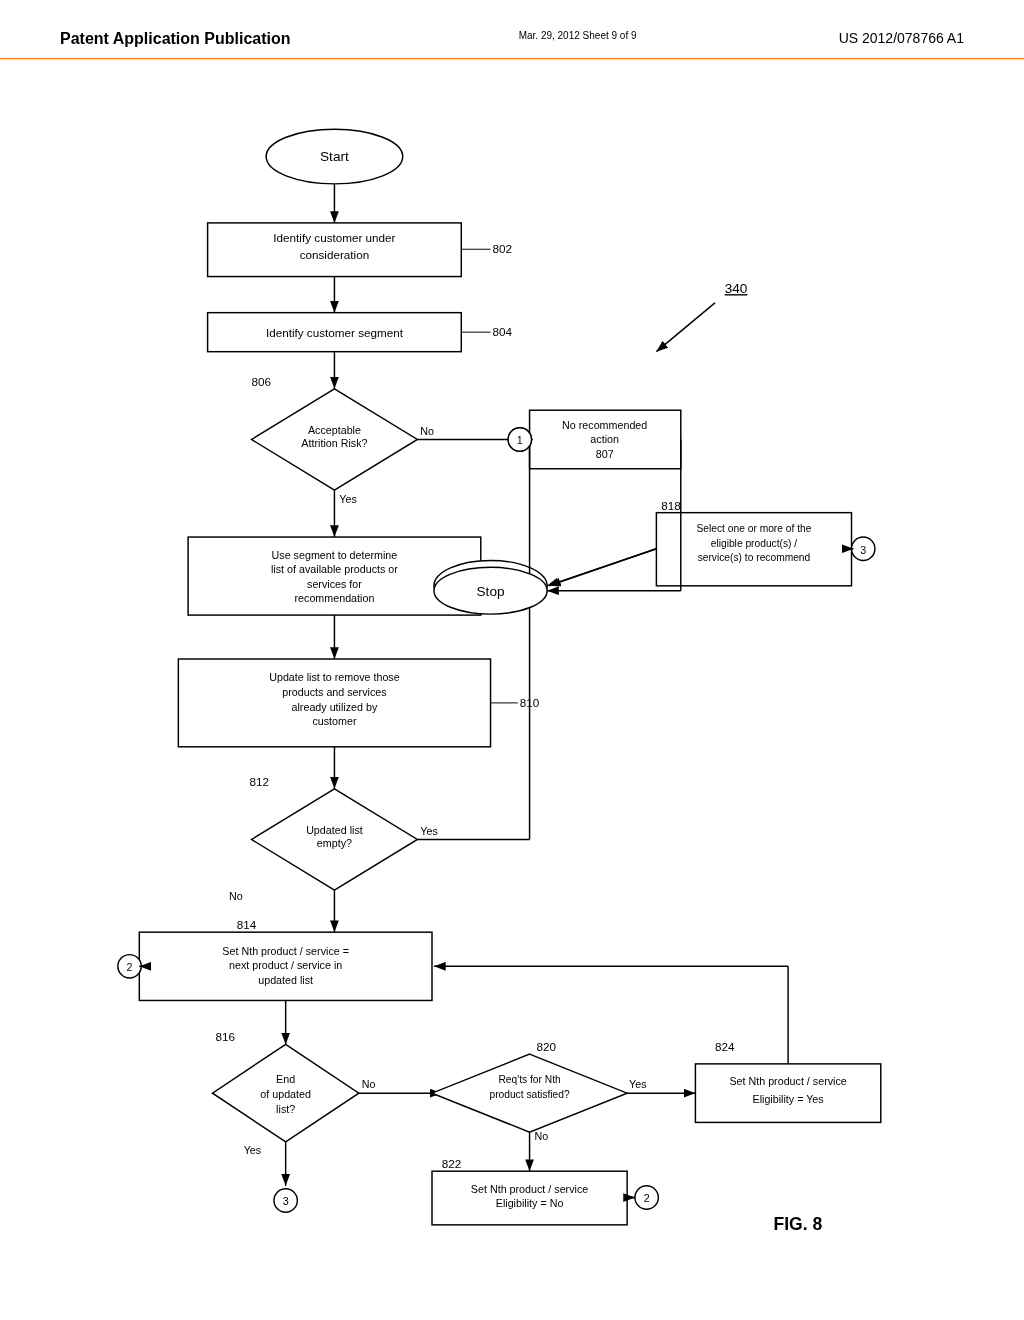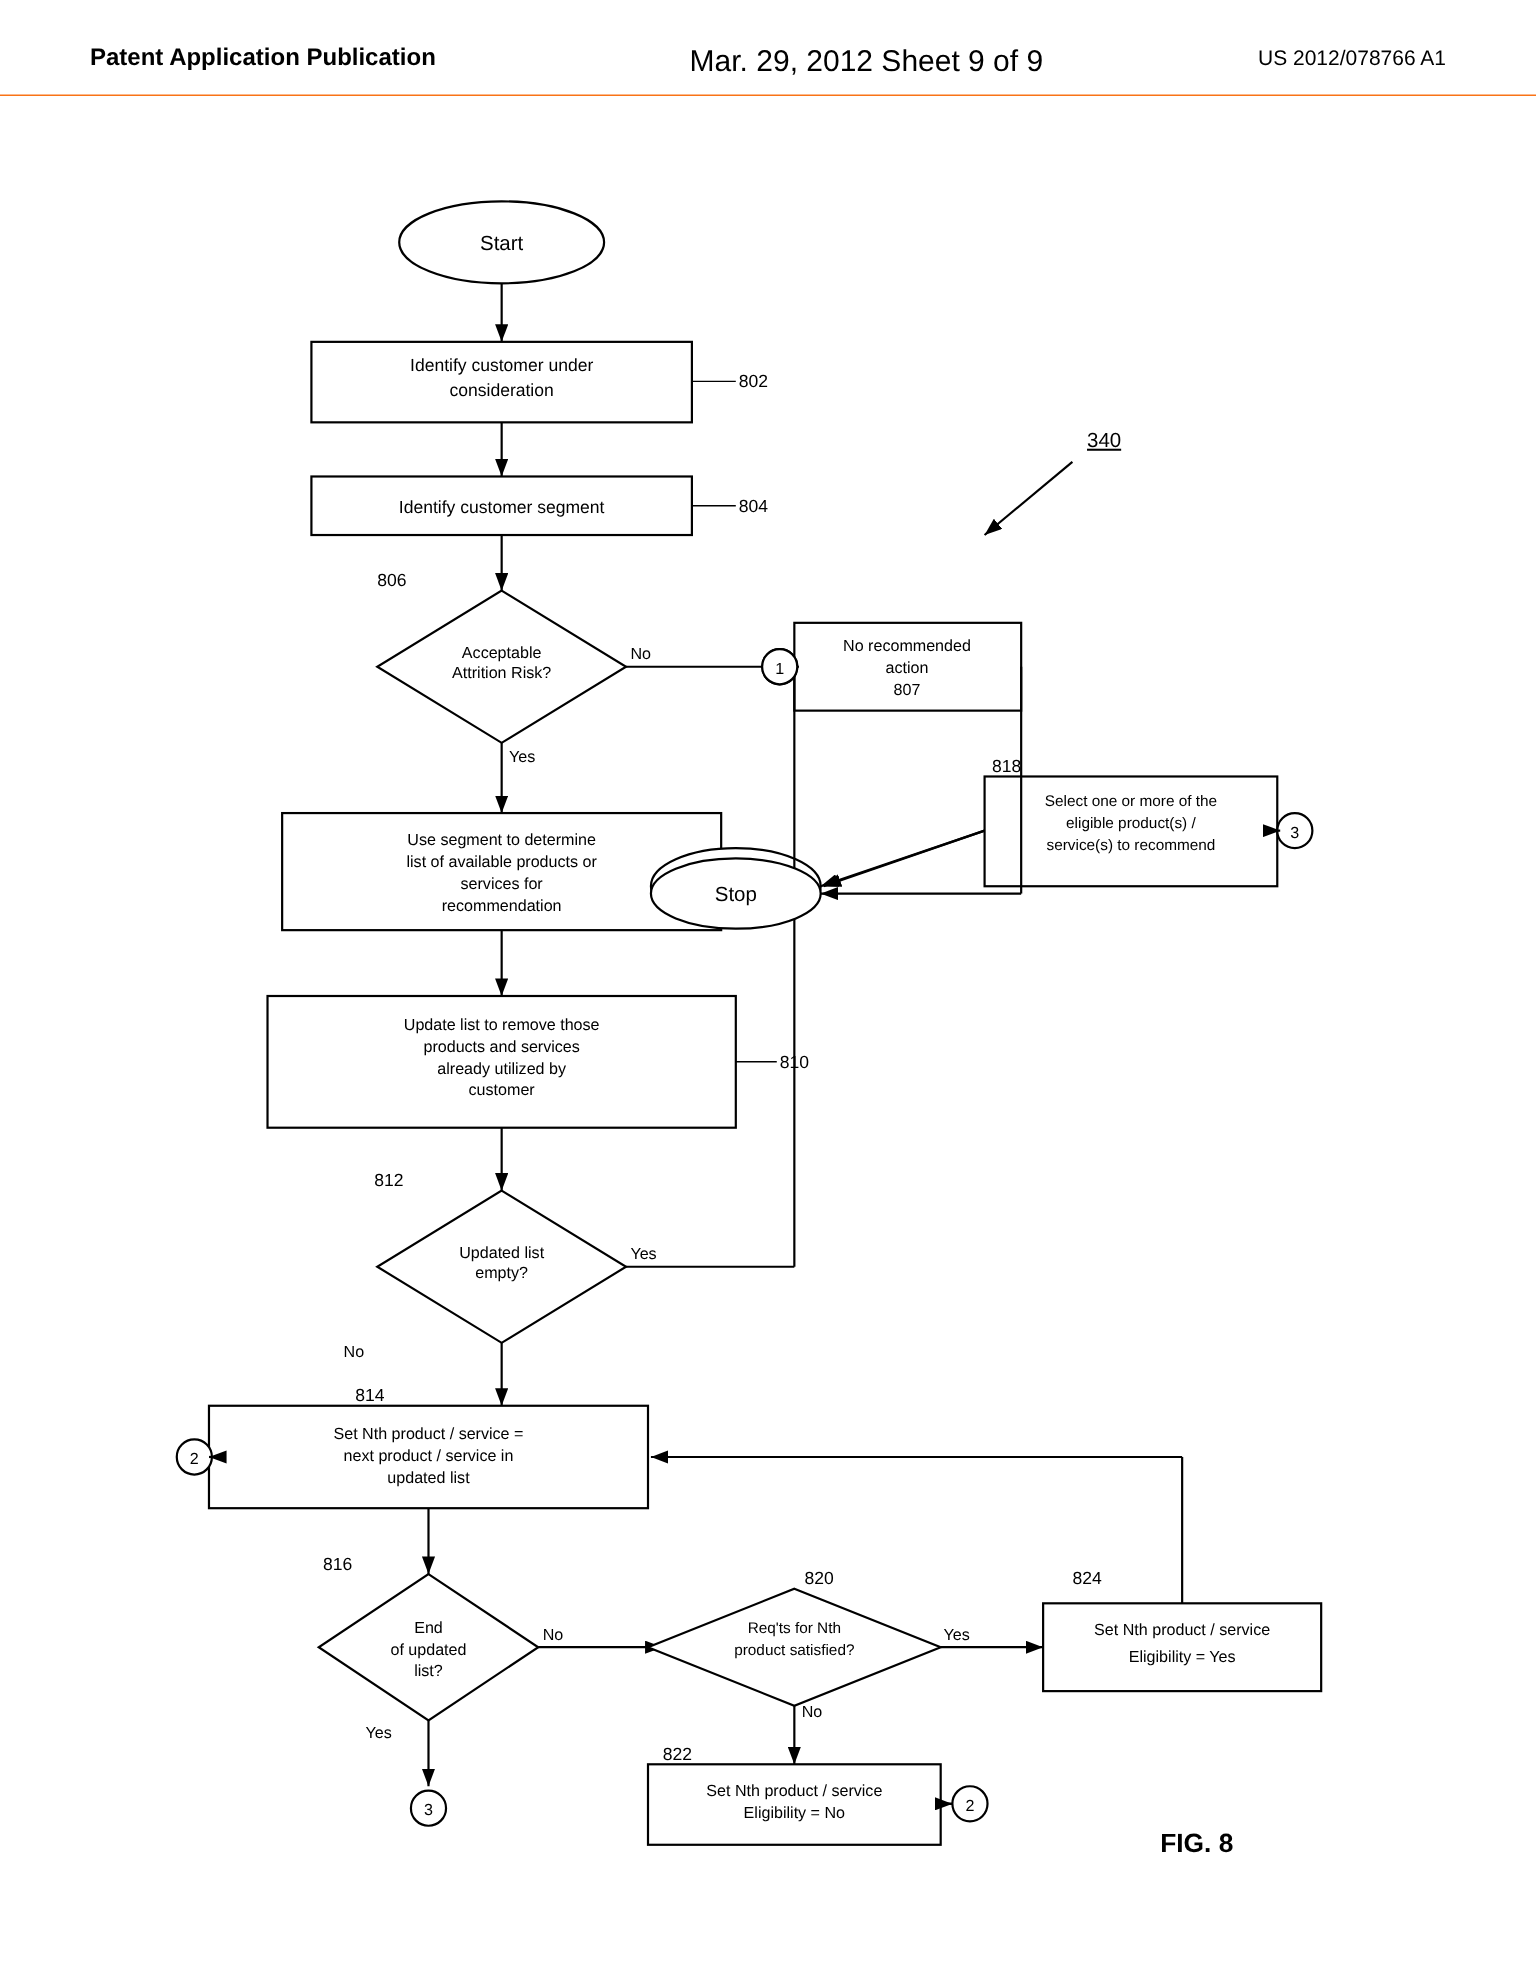--- a/index.html
+++ b/index.html
@@ -19,21 +19,21 @@
       padding: 30px 60px 10px 60px;
       border-bottom: 1px solid #f97316;
     }
 
     .header-left {
       font-size: 16px;
       font-weight: bold;
     }
 
     .header-center {
-      font-size: 20px;
+      font-size: 10px;
       text-align: center;
       margin-left: 44px;
     }
 
     .header-right {
       font-size: 14px;
       text-align: right;
       margin-left: 18px;
     }
 

